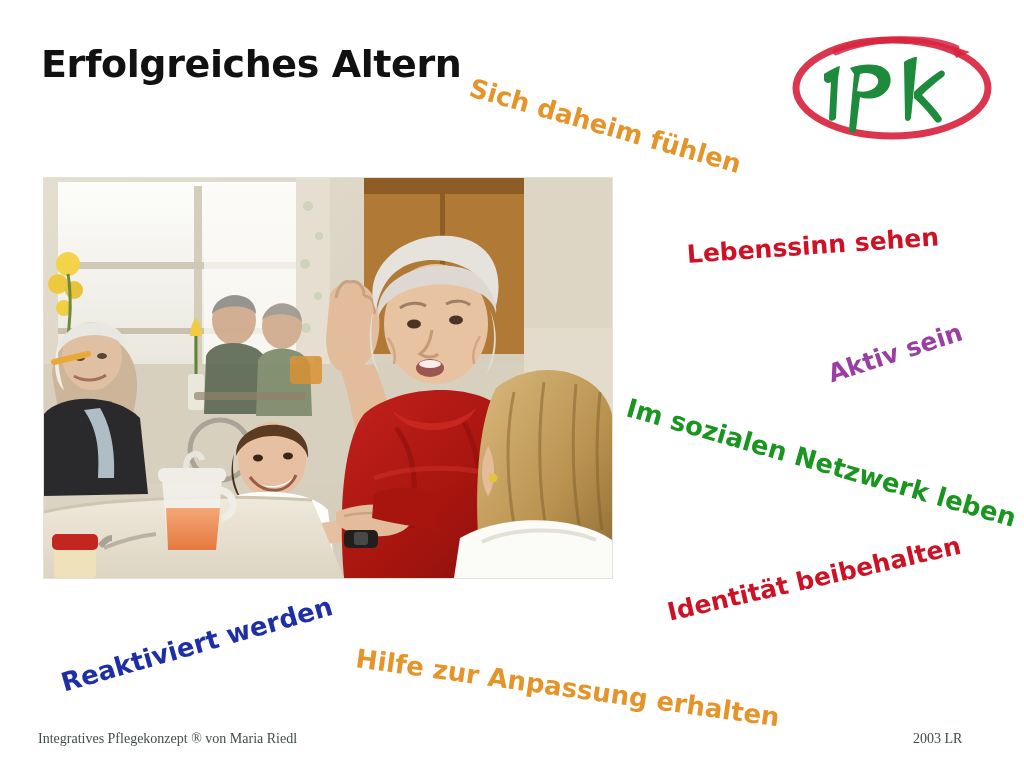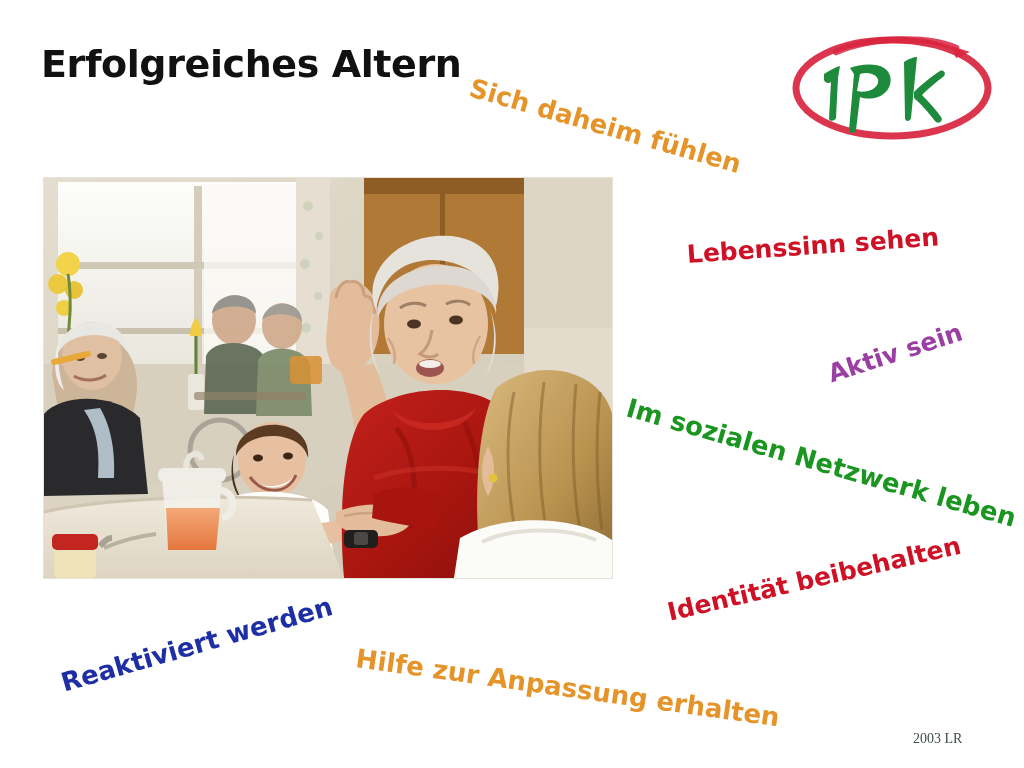--- a/index.html
+++ b/index.html
@@ -353,16 +353,17 @@
   <div class="kw" id="kw-aktiv">Aktiv sein</div>
 
   <div class="kw" id="kw-netzwerk">Im sozialen Netzwerk leben</div>
 
   <div class="kw" id="kw-identitaet">Identität beibehalten</div>
 
   <div class="kw" id="kw-hilfe">Hilfe zur Anpassung erhalten</div>
 
   <div class="kw" id="kw-reaktiviert">Reaktiviert werden</div>
 
+  <div class="footer-text" id="footer-left">Integratives Pflegekonzept ® von Maria Riedl</div>
 
   <div class="footer-text" id="footer-right">2003  LR</div>
 
 </div>
 
 </body></html>

